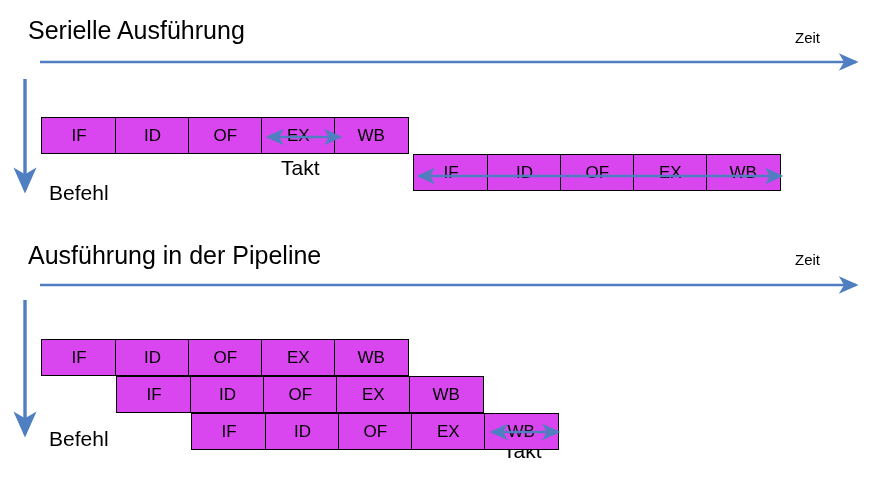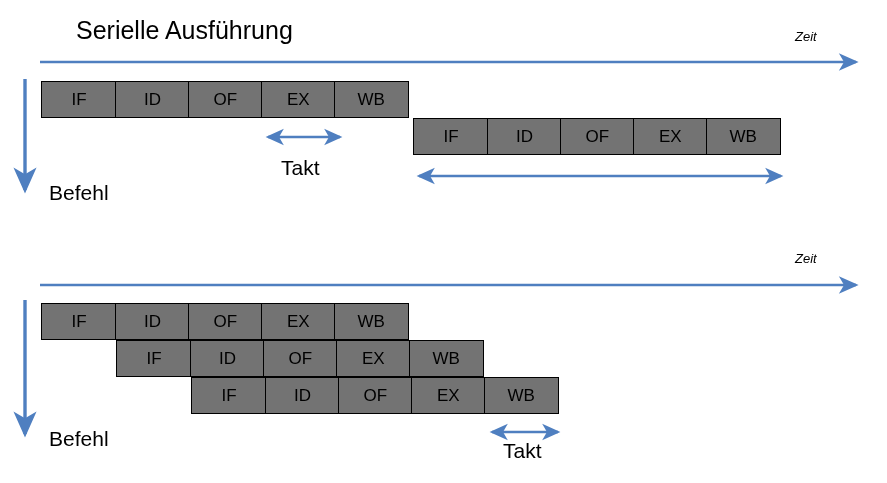--- a/index.html
+++ b/index.html
@@ -23,65 +23,65 @@
   .section-title {
     font-size: 25px;
     color: #000000;
     font-weight: normal;
     letter-spacing: 0px;
     white-space: nowrap;
     line-height: 1;
   }
 
   .axis-label {
-    font-size: 13px;
+    font-size: 15px;
     color: #000000;
     white-space: nowrap;
     line-height: 1;
-    font-style: italic;
   }
 
   .annot-label {
     font-size: 21px;
     color: #000000;
     white-space: nowrap;
     line-height: 1;
   }
 
   
   .stage-row { position: absolute; display: flex; }
   .stage-cell {
     box-sizing: border-box;
-    background: #737373;
+    background: #d946ef;
     border: 1.6px solid #000000;
     margin-left: -1.6px;
     display: flex;
     align-items: center;
     justify-content: center;
     font-size: 17px;
     color: #000000;
     line-height: 1;
+    margin-top: 36px;
   }
   .stage-cell:first-child { margin-left: 0; }
 
   svg.overlay {
     position: absolute;
     left: 0; top: 0;
     width: 887px;
     height: 483px;
     pointer-events: none;
     overflow: visible;
   }
 </style>
 </head>
 <body>
 
 <div id="slide">
 
-  <div class="section-title abs" style="left:28px; top:18px;margin-left:48px;">Serielle Ausführung</div>
+  <div class="section-title abs" style="left:28px; top:18px;">Serielle Ausführung</div>
 
   <div class="axis-label abs" style="left:795px; top:30px;">Zeit</div>
 
   <div class="annot-label abs" style="left:49px; top:182px;">Befehl</div>
 
   <div class="annot-label abs" style="left:281px; top:157px;">Takt</div>
 
 
   <div class="stage-row" style="left:41px; top:81px; height:37px;">
     <div class="stage-cell" style="width:76px;height:37px;">IF</div>
@@ -92,20 +92,21 @@
   </div>
 
   <div class="stage-row" style="left:413px; top:118px; height:37px;">
     <div class="stage-cell" style="width:76px;height:37px;">IF</div>
     <div class="stage-cell" style="width:74px;height:37px;">ID</div>
     <div class="stage-cell" style="width:75px;height:37px;">OF</div>
     <div class="stage-cell" style="width:74px;height:37px;">EX</div>
     <div class="stage-cell" style="width:75px;height:37px;">WB</div>
   </div>
 
+  <div class="section-title abs" style="left:28px; top:243px;">Ausführung in der Pipeline</div>
 
   <div class="axis-label abs" style="left:795px; top:252px;">Zeit</div>
 
   <div class="annot-label abs" style="left:49px; top:428px;">Befehl</div>
 
   <div class="annot-label abs" style="left:503px; top:440px;">Takt</div>
 
   <div class="stage-row" style="left:41px; top:303px; height:37px;">
     <div class="stage-cell" style="width:76px;height:37px;">IF</div>
     <div class="stage-cell" style="width:74px;height:37px;">ID</div>

